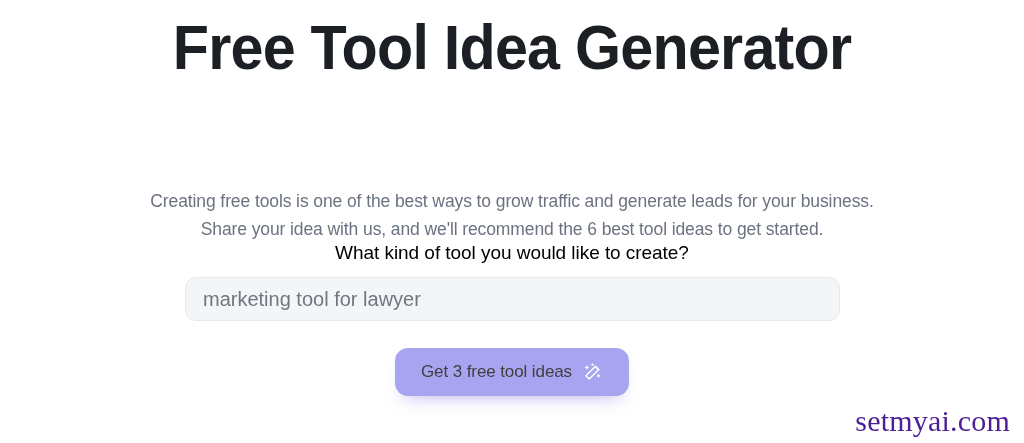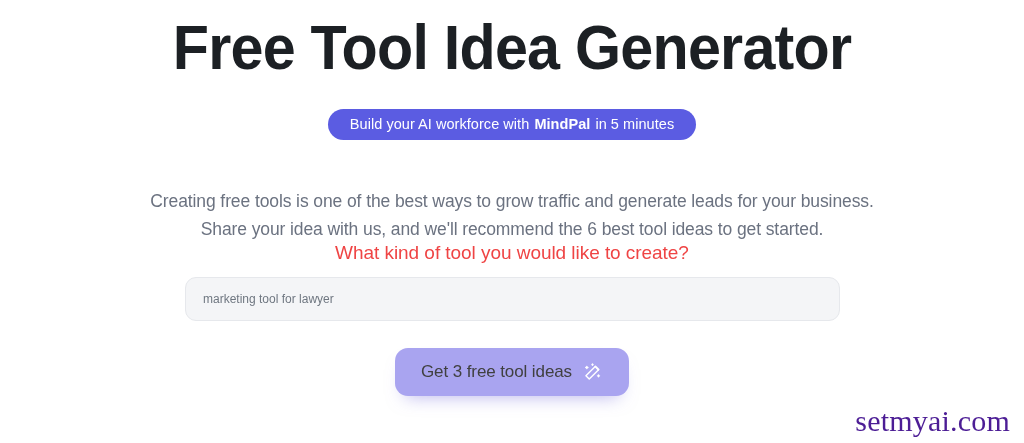--- a/index.html
+++ b/index.html
@@ -90,21 +90,21 @@
   }
   .description .line { display: block; }
 
   
   .form-label {
     position: absolute;
     top: 240px;
     left: 0;
     right: 0;
     text-align: center;
-    color: #ef4444;
+    color: #000000;
     font-size: 19px;
     line-height: 26px;
     font-weight: 400;
     letter-spacing: -0.05px;
   }
 
   .input-wrap {
     position: absolute;
     top: 277px;
     left: 185px;
@@ -113,21 +113,21 @@
   }
   .tool-input {
     box-sizing: border-box;
     width: 100%;
     height: 100%;
     background: #f4f5f7;
     border: 1px solid #e6e8ec;
     border-radius: 11px;
     padding: 0 17px;
     font-family: "Liberation Sans", sans-serif;
-    font-size: 12px;
+    font-size: 20px;
     color: #6f7781;
     outline: none;
   }
   .tool-input::placeholder { color: #6f7781; }
 
   
   .submit-wrap {
     position: absolute;
     top: 348px;
     left: 0;
@@ -173,27 +173,20 @@
     margin-left: 30px;
   }
 </style>
 </head>
 <body>
 
 <div class="page">
 
   <h1 class="page-title">Free Tool Idea Generator</h1>
 
-  <div class="badge-row">
-    <div class="promo-badge">
-      <span class="seg">Build your AI workforce with </span>
-        <span class="brand">MindPal</span>
-        <span class="seg"> in 5 minutes</span>
-    </div>
-  </div>
 
   <div class="description">
     <span class="line">Creating free tools is one of the best ways to grow traffic and generate leads for your business.</span>
     <span class="line">Share your idea with us, and we'll recommend the 6 best tool ideas to get started.</span>
   </div>
 
   <div class="form-label">What kind of tool you would like to create?</div>
 
   <div class="input-wrap">
     <input class="tool-input" type="text" placeholder="marketing tool for lawyer" style="">

